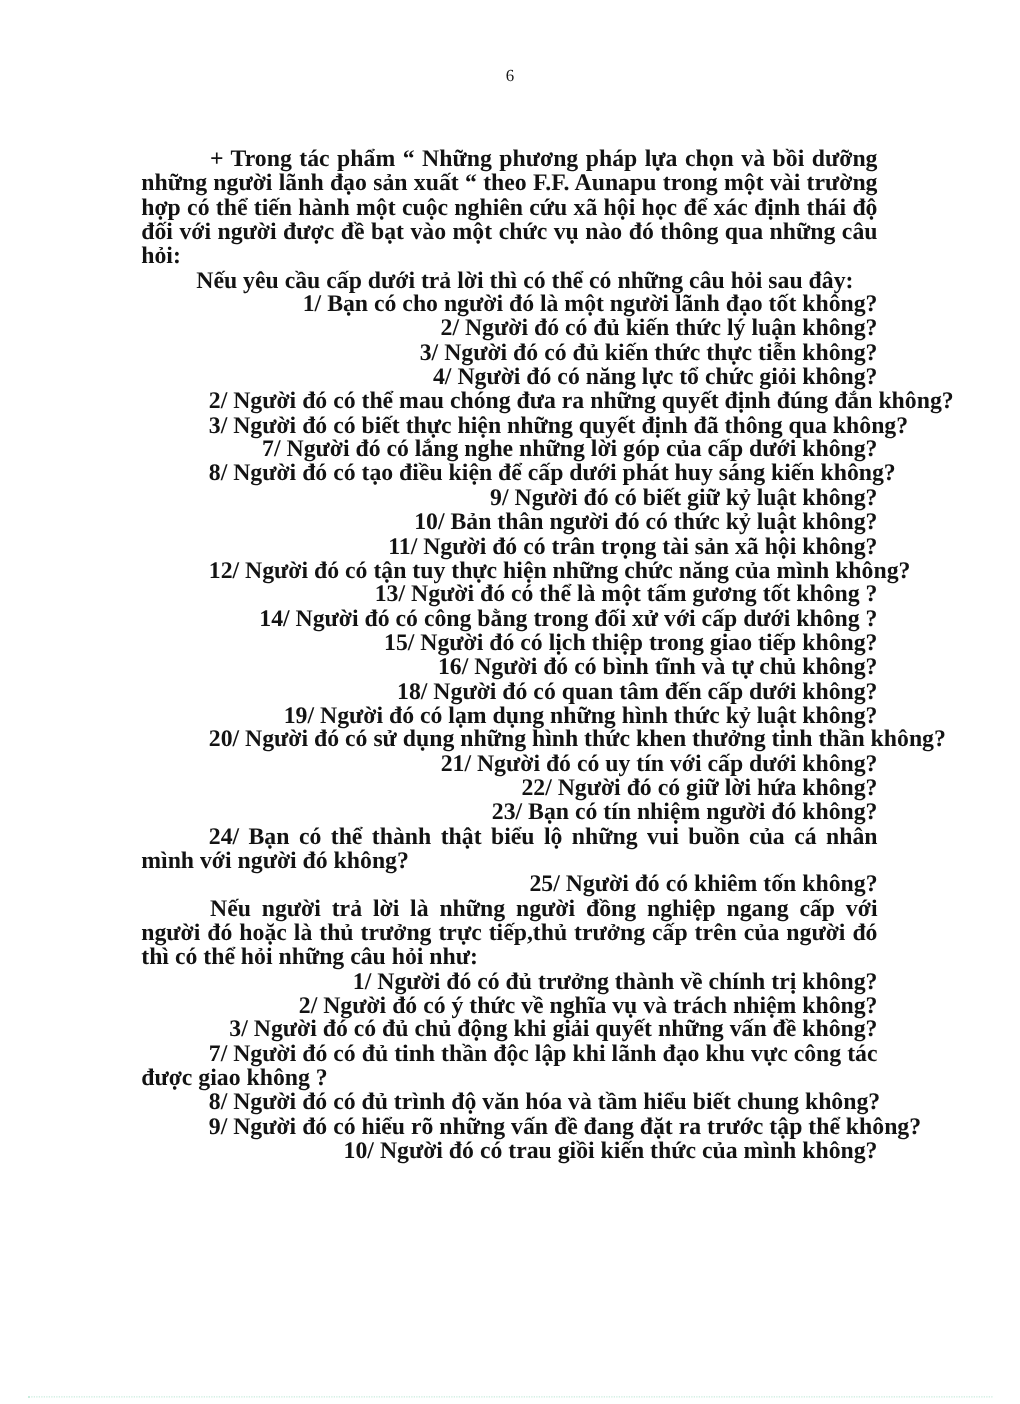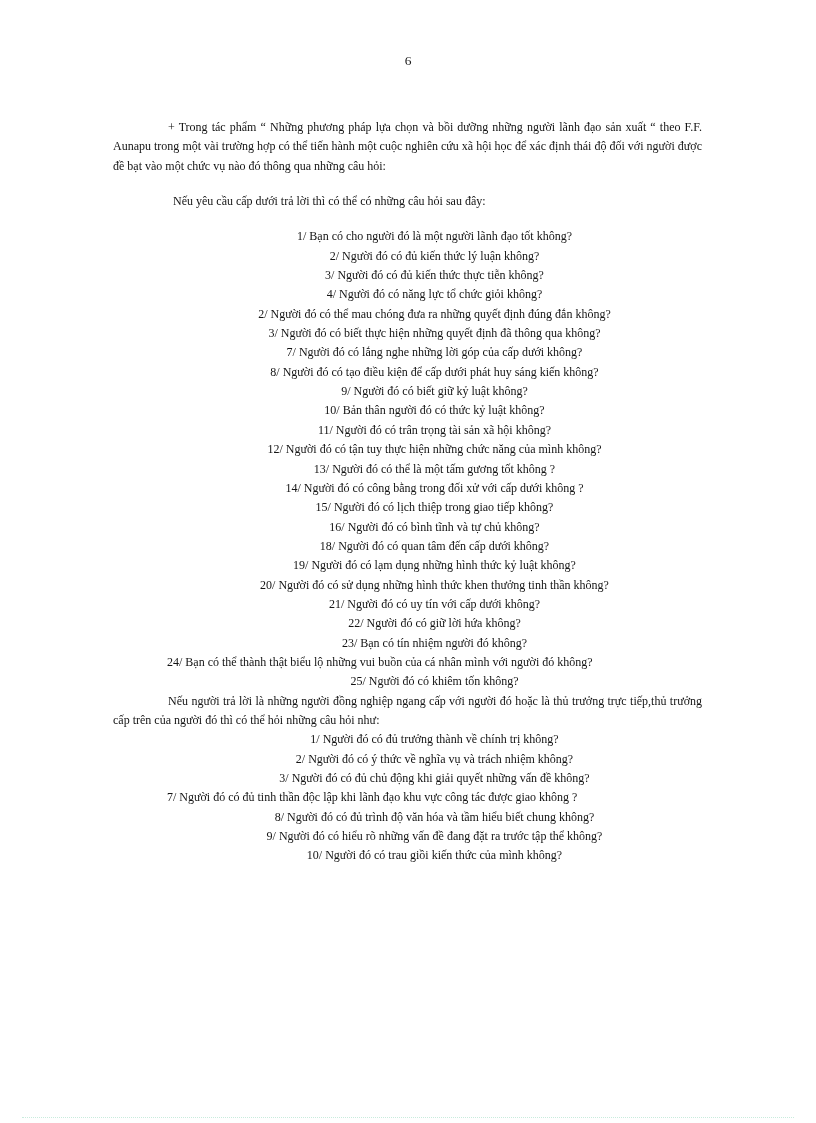--- a/index.html
+++ b/index.html
@@ -28,42 +28,43 @@
     line-height: 16px;
     color: #1a1a1a;
   }
 
   
   .content {
     position: absolute;
     left: 113px;
     top: 118px;
     width: 589px;
-    font-size: 12px;
+    font-size: 19px;
     line-height: 19.35px;
     text-align: justify;
     text-justify: inter-word;
     color: #131313;
+    font-weight: bold;
   }
 
   p.para {
     margin: 0;
     text-indent: 55px;
     text-align: justify;
   }
   p.para-sm {
-    margin: 16px;
+    margin: 0;
     text-indent: 44px;
     text-align: justify;
   }
   
   p.q {
     margin: 0;
     padding-left: 54px;
-    text-align: center;
+    text-align: right;
     white-space: nowrap;
   }
   
   p.q-wrap {
     margin: 0;
     text-indent: 54px;
     text-align: justify;
     white-space: normal;
   }
 

